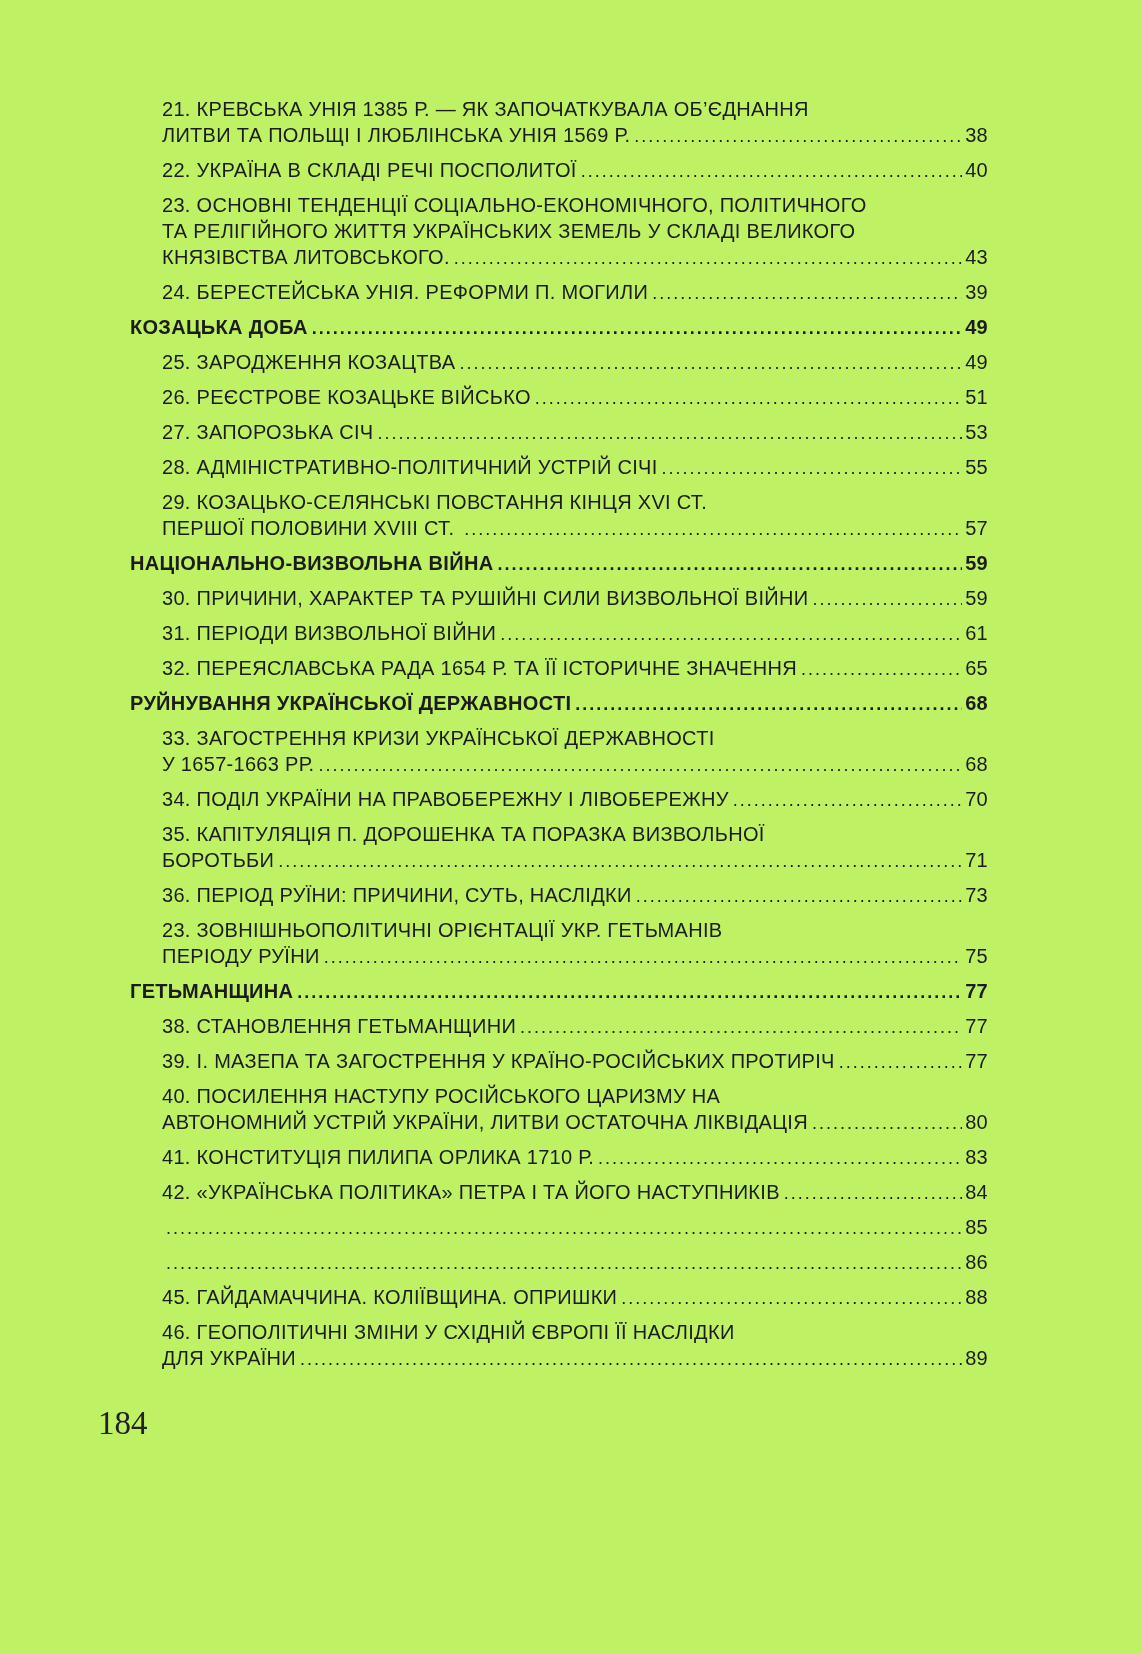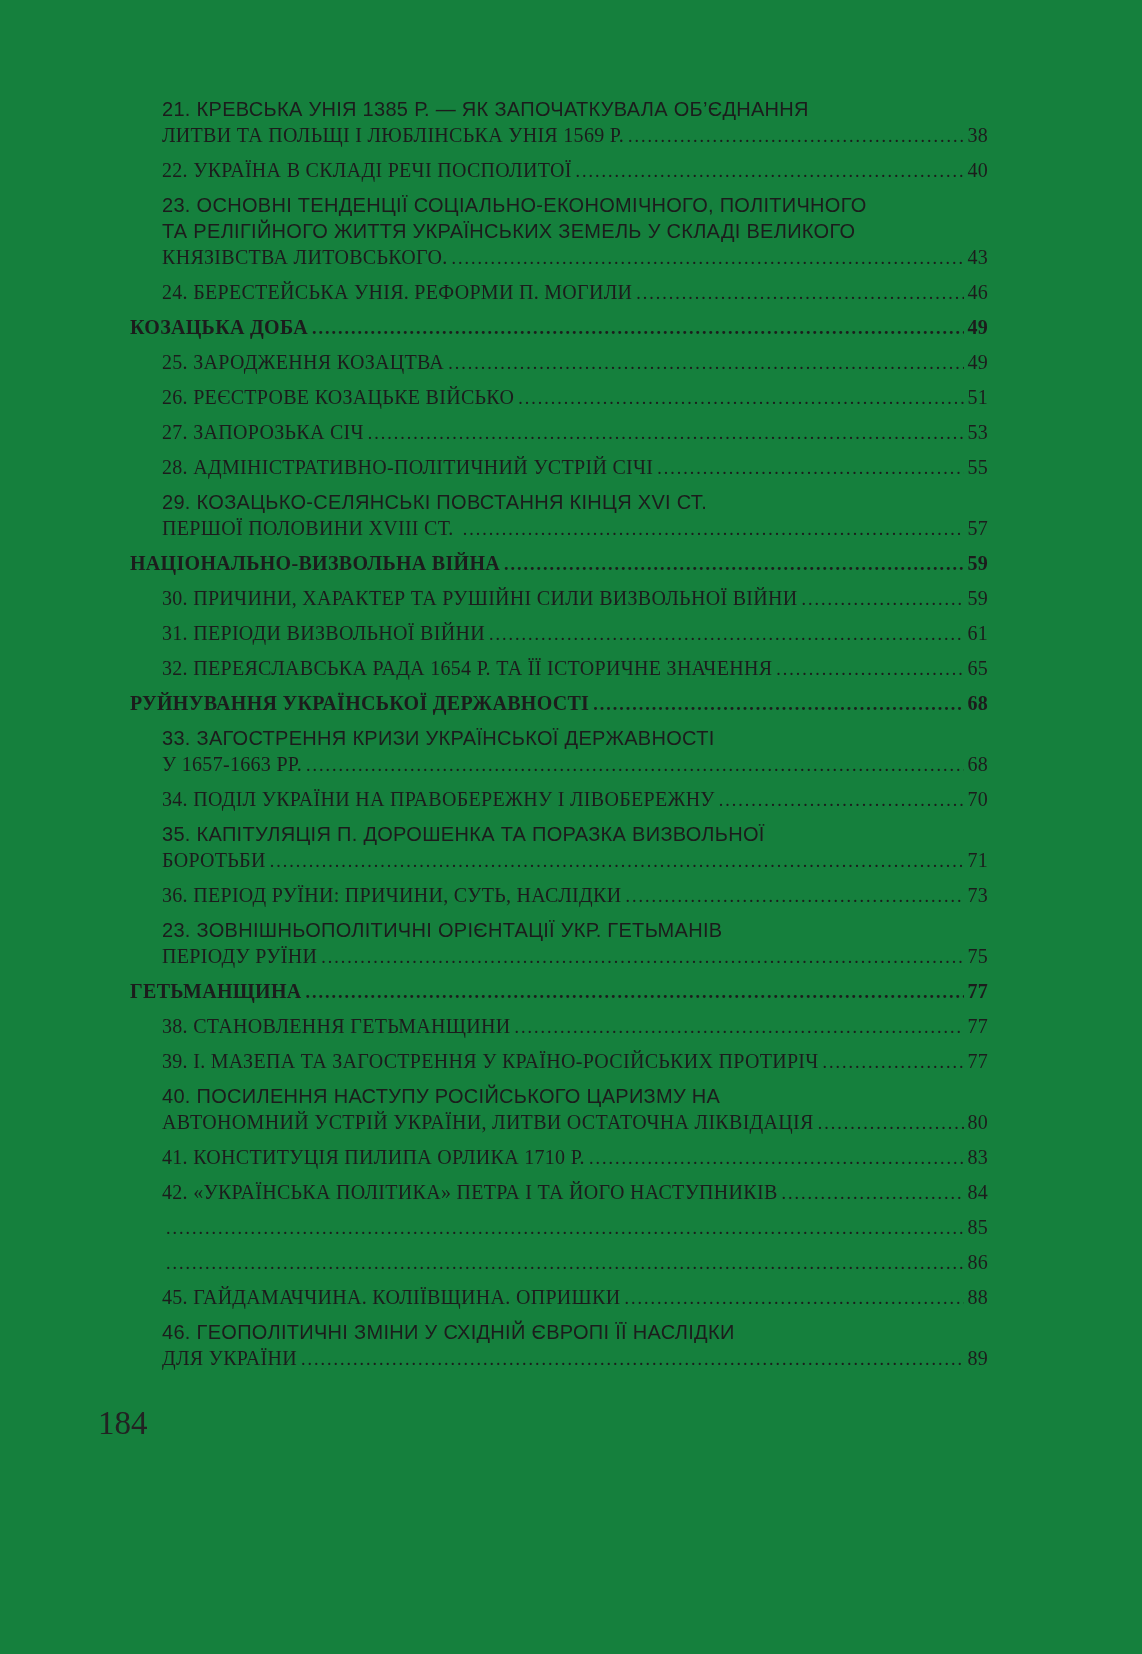--- a/index.html
+++ b/index.html
@@ -8,21 +8,21 @@
     height: 1654px;
     background: #ffffff;
     position: relative;
     font-family: "Liberation Sans", sans-serif;
     color: #1c1c1c;
     overflow: hidden;
   }
   .sheet {
     position: absolute;
     inset: 0;
-    background: #15803d;
+    background: #bef264;
     padding-left: 6px;
   }
   .toc {
     position: absolute;
     left: 130px;
     top: 96px;
     width: 858px;
   }
   .entry {
     font-size: 20px;
@@ -30,21 +30,20 @@
     letter-spacing: 0.3px;
     margin-bottom: 8px;
   }
   .entry.item { padding-left: 32px; }
   .entry.section { font-weight: bold; padding-left: 0; }
   .line { white-space: nowrap; }
   .lastline {
     display: flex;
     align-items: baseline;
     width: 100%;
-    font-family: Liberation Serif, serif;
   }
   .txt { flex: 0 0 auto; white-space: pre; }
   .dots {
     flex: 1 1 auto;
     overflow: hidden;
     white-space: nowrap;
     margin-left: 4px;
     min-width: 0;
   }
   .dots::after {
@@ -91,21 +90,21 @@
         <div class="line lastline">
           <span class="txt">КНЯЗІВСТВА ЛИТОВСЬКОГО.</span>
           <span class="dots"></span>
           <span class="pg">43</span>
         </div>
       </div>
       <div class="entry item">
         <div class="line lastline">
           <span class="txt">24. БЕРЕСТЕЙСЬКА УНІЯ. РЕФОРМИ П. МОГИЛИ</span>
           <span class="dots"></span>
-          <span class="pg">46</span>
+          <span class="pg">39</span>
         </div>
       </div>
       <div class="entry section">
         <div class="line lastline">
           <span class="txt">КОЗАЦЬКА ДОБА</span>
           <span class="dots"></span>
           <span class="pg">49</span>
         </div>
       </div>
       <div class="entry item">

